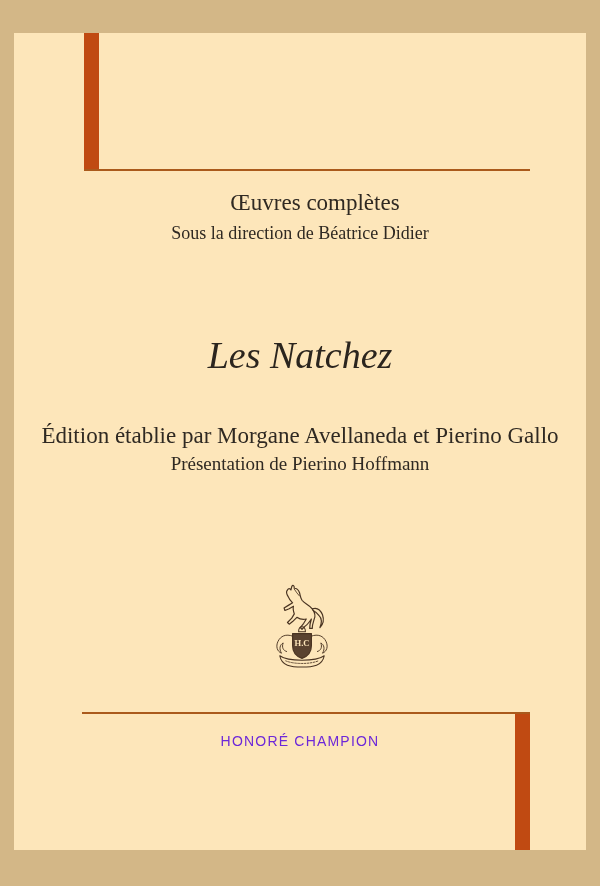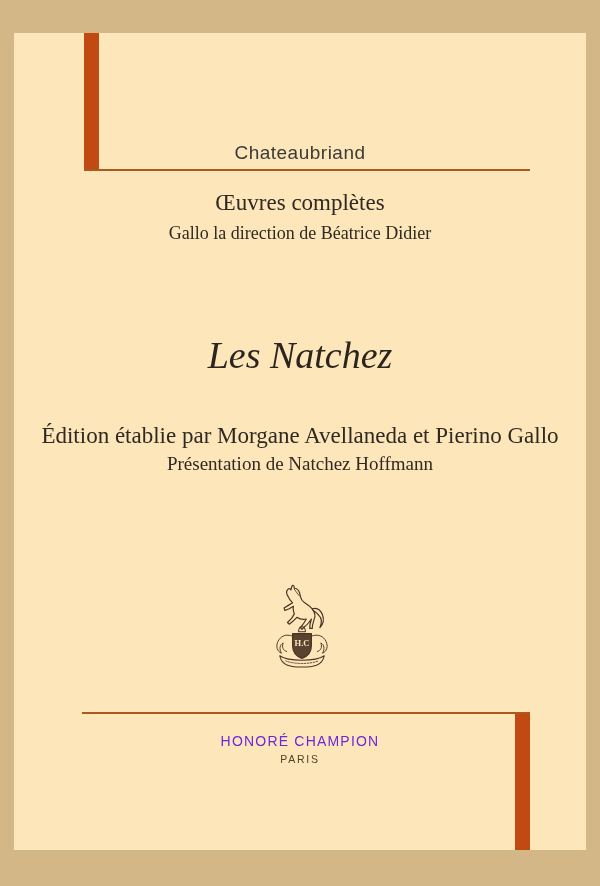--- a/index.html
+++ b/index.html
@@ -52,20 +52,21 @@
   .author-line {
     top: 142px;
     font-family: "Liberation Sans", sans-serif;
     font-size: 19px;
     letter-spacing: 0.5px;
     color: #3c3a36;
   }
   .oeuvres-line {
     top: 190px;
     font-size: 23px;
+    margin-left: 15px;
   }
   .direction-line {
     top: 223px;
     font-size: 18px;
   }
   .volume-line {
     top: 259px;
     font-size: 25px;
   }
   .title-line {
@@ -108,26 +109,25 @@
 <body>
 
 <div class="cover">
   <div class="panel"></div>
 
   <div class="accent-bar bar-left"></div>
   <div class="rule rule-top"></div>
   <div class="accent-bar bar-right"></div>
   <div class="rule rule-bottom"></div>
 
-  <div class="textline author-line">Chateaubriand</div>
   <div class="textline oeuvres-line">Œuvres complètes</div>
-  <div class="textline direction-line">Gallo la direction de Béatrice Didier</div>
+  <div class="textline direction-line">Sous la direction de Béatrice Didier</div>
   <div class="textline title-line">Les Natchez</div>
   <div class="textline edition-line1">Édition établie par Morgane Avellaneda et Pierino Gallo</div>
-  <div class="textline edition-line2">Présentation de Natchez Hoffmann</div>
+  <div class="textline edition-line2">Présentation de Pierino Hoffmann</div>
 
   <svg class="emblem" viewBox="0 0 100 110" fill="none" stroke="#4a3422" stroke-width="1.4" stroke-linecap="round" stroke-linejoin="round">
 
     <path d="M34,15 C32,12 31,9 33,7 C34,5 36,5 37,7 L38,3 C39,1 41,1 41,5 C44,5 46,7 47,10 C48,13 48,16 50,19 C53,23 59,25 62,29 C65,33 66,38 64,42 C63,45 62,48 62,52 L59,52 C59,48 60,44 61,41 C59,44 57,47 54,49 L50,53 L48,51 L52,46 L55,41 C51,42 47,41 44,39 L39,44 L35,47 L33,45 L38,40 L41,35 C40,32 39,29 40,26 L35,29 L30,31 L29,28 L34,25 L39,22 C37,20 35,18 34,15 Z"></path>
 
     <path d="M62,29 C68,27 72,31 74,36 C76,42 75,47 71,51 C73,46 73,40 70,37 C68,34 65,32 63,31"></path>
 
     <path d="M41,6 C43,9 45,12 47,14" stroke-width="1"></path>
 
     <path d="M46,56 C46,52 48,50 50,50 C52,50 54,52 54,56 Z" stroke-width="1.2"></path>
@@ -136,14 +136,13 @@
     <text x="50" y="72" text-anchor="middle" fill="#fde6ba" stroke="none" font-family="Liberation Serif, serif" font-size="10" font-weight="bold">H.C</text>
 
     <path d="M39,61 C31,58 25,61 22,67 C19,73 21,79 26,81 C23,76 24,71 28,69 C26,74 28,78 32,79" stroke-width="1.1"></path>
     <path d="M61,61 C69,58 75,61 78,67 C81,73 79,79 74,81 C77,76 76,71 72,69 C74,74 72,78 68,79" stroke-width="1.1"></path>
 
     <path d="M24,84 C34,91 66,91 76,84 C75,89 72,93 67,95 C59,98 41,98 33,95 C28,93 25,89 24,84 Z" stroke-width="1.2"></path>
     <path d="M31,90 C41,94 59,94 69,90" stroke-width="1" stroke-dasharray="2 1.6"></path>
   </svg>
 
   <div class="textline publisher-line">HONORÉ CHAMPION</div>
-  <div class="textline city-line">PARIS</div>
 </div>
 
 </body></html>

